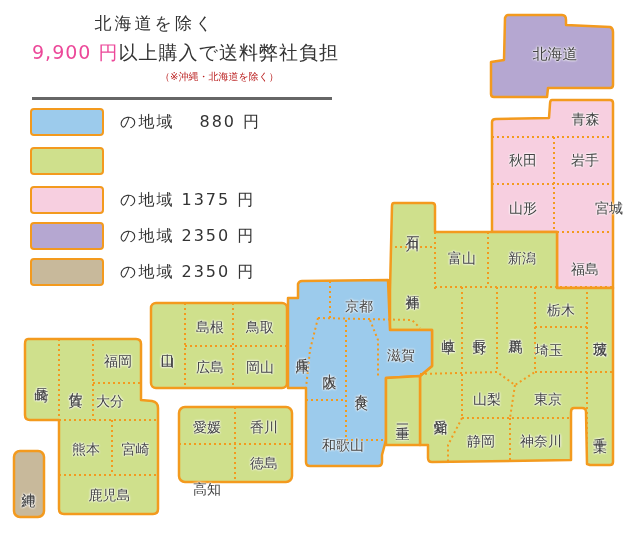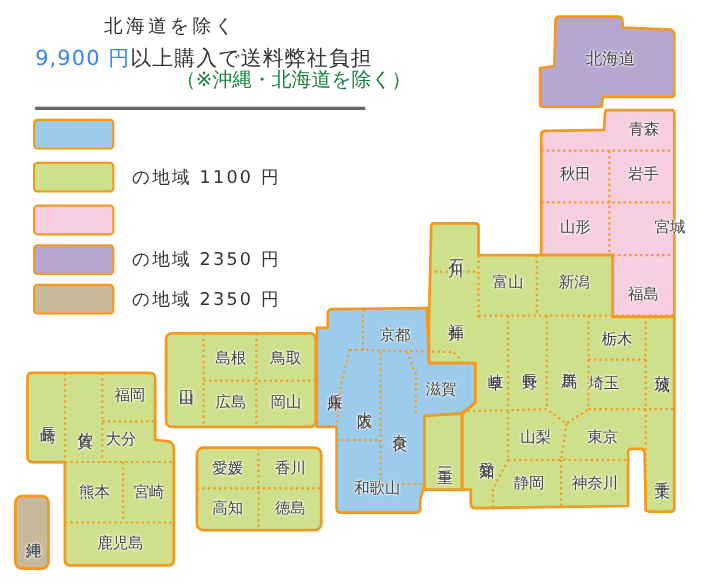--- a/index.html
+++ b/index.html
@@ -1,47 +1,48 @@
 <!DOCTYPE html>
 <html><head>
 <meta charset="utf-8">
 <style>
   html,body{margin:0;padding:0;background:#ffffff;}
   body{width:640px;height:534px;position:relative;overflow:hidden;font-family:"DejaVu Sans","Liberation Sans",sans-serif;color:#444;}
   .title{position:absolute;left:0;width:310px;top:12px;text-align:center;font-size:17px;letter-spacing:3px;color:#333;}
   .sub{position:absolute;left:32px;top:40px;font-size:19px;color:#333;letter-spacing:1px;}
-  .sub .price{color:#3b82f6;}
-  .note{position:absolute;left:160px;top:60px;font-size:18px;color:#15803d;}
+  .sub .price{color:#ec4899;}
+  .note{position:absolute;left:160px;top:70px;font-size:10px;color:#b91c1c;}
   .rule{position:absolute;left:32px;top:97px;width:300px;height:3px;background:#666;}
   .legend-item{position:absolute;left:30px;height:32px;width:260px;}
   .swatch{position:absolute;left:0;top:0;width:74px;height:28px;border:2px solid #f39a1e;border-radius:4px;box-sizing:border-box;}
   .leg-label{position:absolute;left:90px;top:4px;font-size:16px;letter-spacing:2px;color:#333;white-space:pre;}
   .map{position:absolute;left:0;top:0;width:640px;height:534px;}
-  .pref{position:absolute;display:flex;align-items:center;justify-content:center;font-size:14px;color:#444;text-shadow:0 0 2px #fff,0 0 2px #fff,0 0 3px #fff;line-height:1.15;text-align:center;font-family:Liberation Serif, serif;}
+  .pref{position:absolute;display:flex;align-items:center;justify-content:center;font-size:14px;color:#444;text-shadow:0 0 2px #fff,0 0 2px #fff,0 0 3px #fff;line-height:1.15;text-align:center;}
   .vert{writing-mode:vertical-rl;letter-spacing:2px;}
 </style>
 </head>
 <body>
 
 <div class="title">北海道を除く</div>
 <div class="sub">
   <span class="price">9,900 円</span><span>以上購入で送料弊社負担</span>
 </div>
 <div class="note">（※沖縄・北海道を除く）</div>
 <div class="rule"></div>
 
 <div class="legend-item" style="top:108px">
   <div class="swatch" style="background:#9ccbec"></div>
+  <div class="leg-label">の地域　 880 円</div>
 </div>
 <div class="legend-item" style="top:147px">
   <div class="swatch" style="background:#cfe08c"></div>
-  <div class="leg-label">の地域 1100 円</div>
 </div>
 <div class="legend-item" style="top:186px">
   <div class="swatch" style="background:#f7cfe0"></div>
+  <div class="leg-label">の地域 1375 円</div>
 </div>
 <div class="legend-item" style="top:222px">
   <div class="swatch" style="background:#b5a7d1"></div>
   <div class="leg-label">の地域 2350 円</div>
 </div>
 <div class="legend-item" style="top:258px">
   <div class="swatch" style="background:#c8b99b"></div>
   <div class="leg-label">の地域 2350 円</div>
 </div>
 
@@ -150,21 +151,21 @@
 <div class="pref vert" style="left:388px;top:390px;width:30px;height:50px">三重</div>
 
 <div class="pref vert" style="left:153px;top:320px;width:30px;height:50px">山口</div>
 <div class="pref" style="left:187px;top:312px;width:46px;height:30px">島根</div>
 <div class="pref" style="left:235px;top:312px;width:50px;height:30px">鳥取</div>
 <div class="pref" style="left:187px;top:352px;width:46px;height:30px">広島</div>
 <div class="pref" style="left:235px;top:352px;width:50px;height:30px">岡山</div>
 
 <div class="pref" style="left:181px;top:412px;width:52px;height:30px">愛媛</div>
 <div class="pref" style="left:237px;top:412px;width:54px;height:30px">香川</div>
-<div class="pref" style="left:181px;top:448px;width:52px;height:30px">高知</div>
+<div class="pref" style="left:181px;top:474px;width:52px;height:30px">高知</div>
 <div class="pref" style="left:237px;top:448px;width:54px;height:30px">徳島</div>
 
 <div class="pref vert" style="left:27px;top:350px;width:30px;height:55px">長崎</div>
 <div class="pref vert" style="left:61px;top:355px;width:30px;height:55px">佐賀</div>
 <div class="pref" style="left:95px;top:346px;width:46px;height:30px">福岡</div>
 <div class="pref" style="left:87px;top:386px;width:46px;height:30px">大分</div>
 <div class="pref" style="left:61px;top:434px;width:50px;height:30px">熊本</div>
 <div class="pref" style="left:113px;top:434px;width:45px;height:30px">宮崎</div>
 <div class="pref" style="left:61px;top:480px;width:97px;height:30px">鹿児島</div>
 

